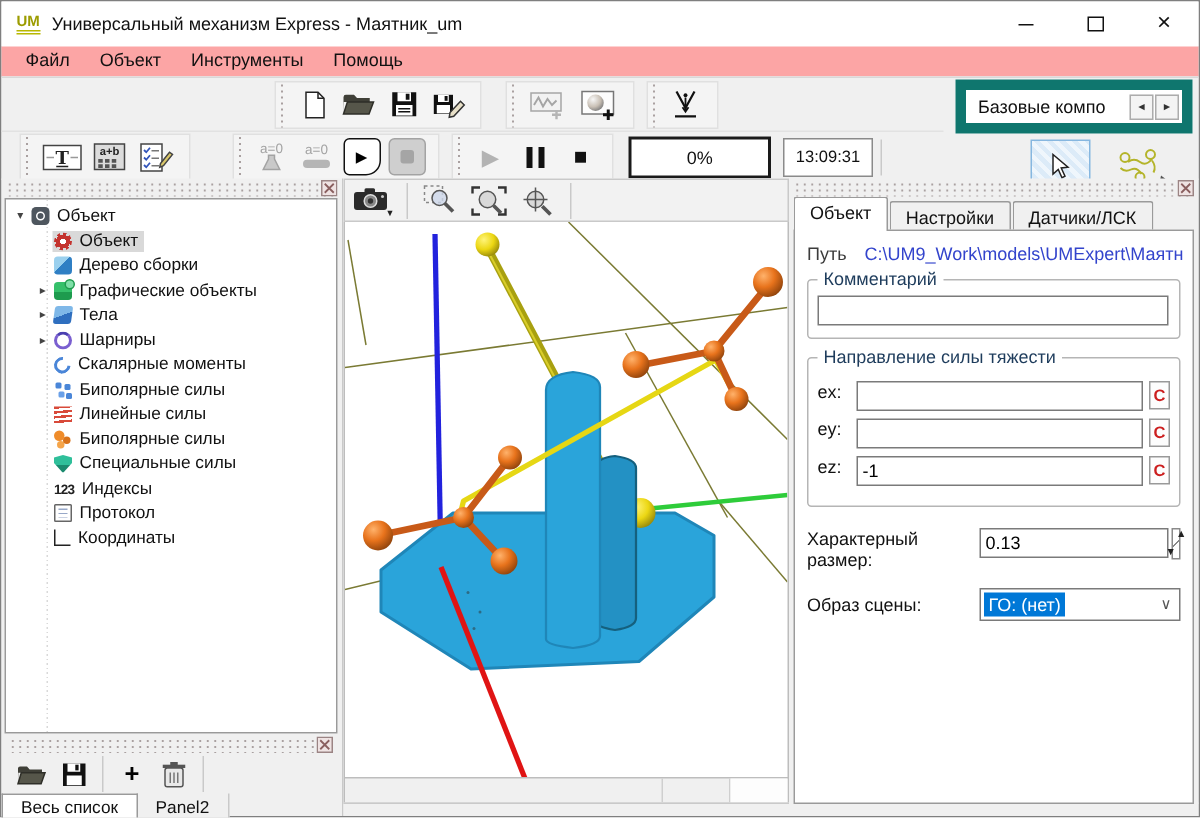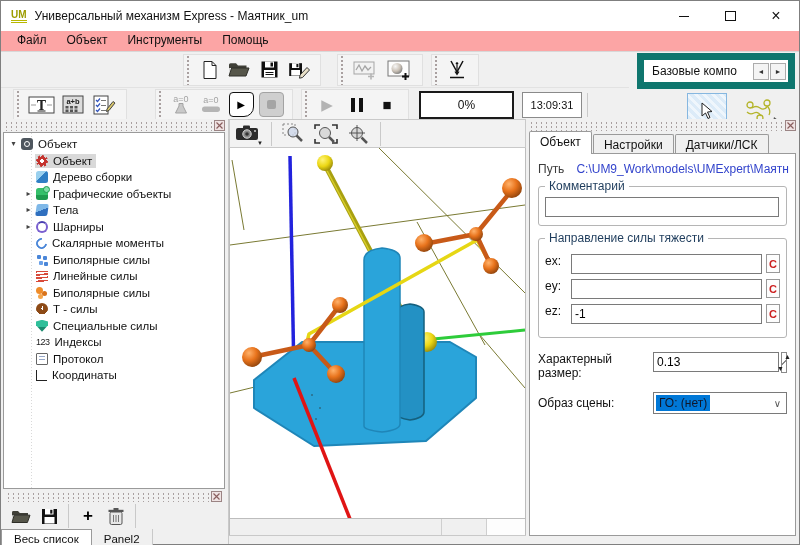--- a/index.html
+++ b/index.html
@@ -79,21 +79,21 @@
   .ic-gfx::after{content:"";position:absolute;right:-2px;top:-2px;width:5px;height:5px;background:#7fe0a8;border:1px solid #1e9b4e;border-radius:50%}
   .ic-bodies{background:linear-gradient(160deg,#7fb8e8 50%,#2f6fbf 50%);border-radius:2px;transform:skewX(-8deg)}
   .ic-joint{width:8px;height:8px;border:2.6px solid #7a5fd0;border-top-color:#4a3fb0;border-radius:50%;background:#fff;box-sizing:content-box}
   .ic-bipolar::before{content:"";position:absolute;left:1px;top:1px;width:4px;height:4px;border-radius:1px;background:#4a86d8;box-shadow:6px 1px 0 #4a86d8,2px 6px 0 #6aa0e8,7px 7px 0 #4a86d8}
   .ic-scalar{width:7px;height:7px;border:2.4px solid #4a86d8;border-right-color:transparent;border-radius:50%;transform:rotate(-40deg);box-sizing:content-box}
   .ic-linear{height:11px;background:repeating-linear-gradient(175deg,#d84a3a 0 1.6px,#fff 1.6px 3.2px)}
   .ic-contact::before{content:"";position:absolute;left:0;top:0;width:7px;height:7px;border-radius:50%;background:#ef8c2a;box-shadow:5px 3px 0 -1px #d9731a,1px 6px 0 -1px #f5a54a}
   .ic-tforce{border-radius:50%;background:radial-gradient(circle at 50% 45%,#fff 0 1px,#8d4a16 1px 6px,transparent 6px)}
   .ic-tforce::after{content:"";position:absolute;left:5.5px;top:2.5px;width:1.5px;height:4px;background:#fff}
   .ic-special{background:linear-gradient(180deg,#2fbf9a 60%,#1a8a6e 60%);clip-path:polygon(0 15%,50% 0,100% 15%,100% 45%,50% 100%,0 45%)}
-  .ic-indices{width:auto;height:auto;font-weight:normal;font-size:9px;color:#222;letter-spacing:-.5px;line-height:12px}
+  .ic-indices{width:auto;height:auto;font-weight:bold;font-size:9px;color:#222;letter-spacing:-.5px;line-height:12px}
   .ic-proto{background:#fff;border:1px solid #666;border-radius:1px;box-sizing:border-box}
   .ic-proto::after{content:"";position:absolute;left:2px;right:2px;top:2px;bottom:2px;background:repeating-linear-gradient(180deg,#98a8c8 0 1px,transparent 1px 3px)}
   .ic-coord{width:10px;height:10px;border-left:1.6px solid #222;border-bottom:1.6px solid #222}
 
   
   .vp{position:absolute;left:228px;top:118px;width:297px;bottom:8px;background:#fff}
   .vtb{position:absolute;top:0;left:0;right:0;height:29px;background:#f2f2f2;border:1px solid #c9c9c9;display:flex;align-items:center;padding-left:4px;gap:2px;box-sizing:border-box}
   .vtb .tbtn{width:30px;height:24px}
   .cam-caret{font-size:6px;color:#222;margin-left:-4px;align-self:flex-end}
   .vcanvas{position:absolute;top:29px;left:0;right:0;bottom:18px;border-left:1px solid #bdbdbd;border-right:1px solid #bdbdbd;overflow:hidden;box-sizing:border-box}
@@ -122,21 +122,21 @@
   .cbtn{width:14px;height:19px;margin-left:4px;border:1px solid #999;background:#fdfdfd;color:var(--c-red,#cc1f1f);font-weight:bold;font-size:11px;display:flex;align-items:center;justify-content:center;padding:0}
   .size-row{display:flex;margin:14px 2px 12px}
   .size-row .lab,.scene-row .lab{flex:0 0 115px}
   .size-row .tinput{width:118px}
   .spinbtn{width:20px;height:21px;border:1px solid #8a8a8a;margin-left:2px;position:relative;padding:0;
     background:#fff linear-gradient(135deg,transparent 47%,#888 47% 53%,transparent 53%)}
   .spinbtn .su{position:absolute;left:2px;top:0;font-size:7px;color:#222}
   .spinbtn .sd{position:absolute;right:2px;bottom:0;font-size:7px;color:#222}
   .scene-row{display:flex;align-items:center;margin:6px 2px}
   .combo{flex:1;height:20px;border:1px solid #7a7a7a;background:#fff;display:flex;align-items:center;padding:0 2px;min-width:0}
-  .combo-sel{background:var(--accent,#0078d7);color:#0f172a;padding:1px 3px;white-space:nowrap}
+  .combo-sel{background:var(--accent,#0078d7);color:#ffffff;padding:1px 3px;white-space:nowrap}
   .combo-arrow{margin-left:auto;font-size:10px;color:#555;padding-right:3px}
 
   .hidden-defs{position:absolute;width:0;height:0;overflow:hidden}
 </style>
 </head>
 <body>
 
 <svg class="hidden-defs" aria-hidden="true">
   <defs>
     <radialGradient id="go" cx="35%" cy="30%" r="75%">
@@ -444,27 +444,20 @@
         <span class="thl">
             <span class="ti ic-linear"></span>
             <span>Линейные силы</span>
           </span>
       </div>
       <div class="trow">
         <span class="texp"></span>
         <span class="thl">
             <span class="ti ic-contact"></span>
             <span>Биполярные силы</span>
-          </span>
-      </div>
-      <div class="trow">
-        <span class="texp"></span>
-        <span class="thl">
-            <span class="ti ic-tforce"></span>
-            <span>Т - силы</span>
           </span>
       </div>
       <div class="trow">
         <span class="texp"></span>
         <span class="thl">
             <span class="ti ic-special"></span>
             <span>Специальные силы</span>
           </span>
       </div>
       <div class="trow">

